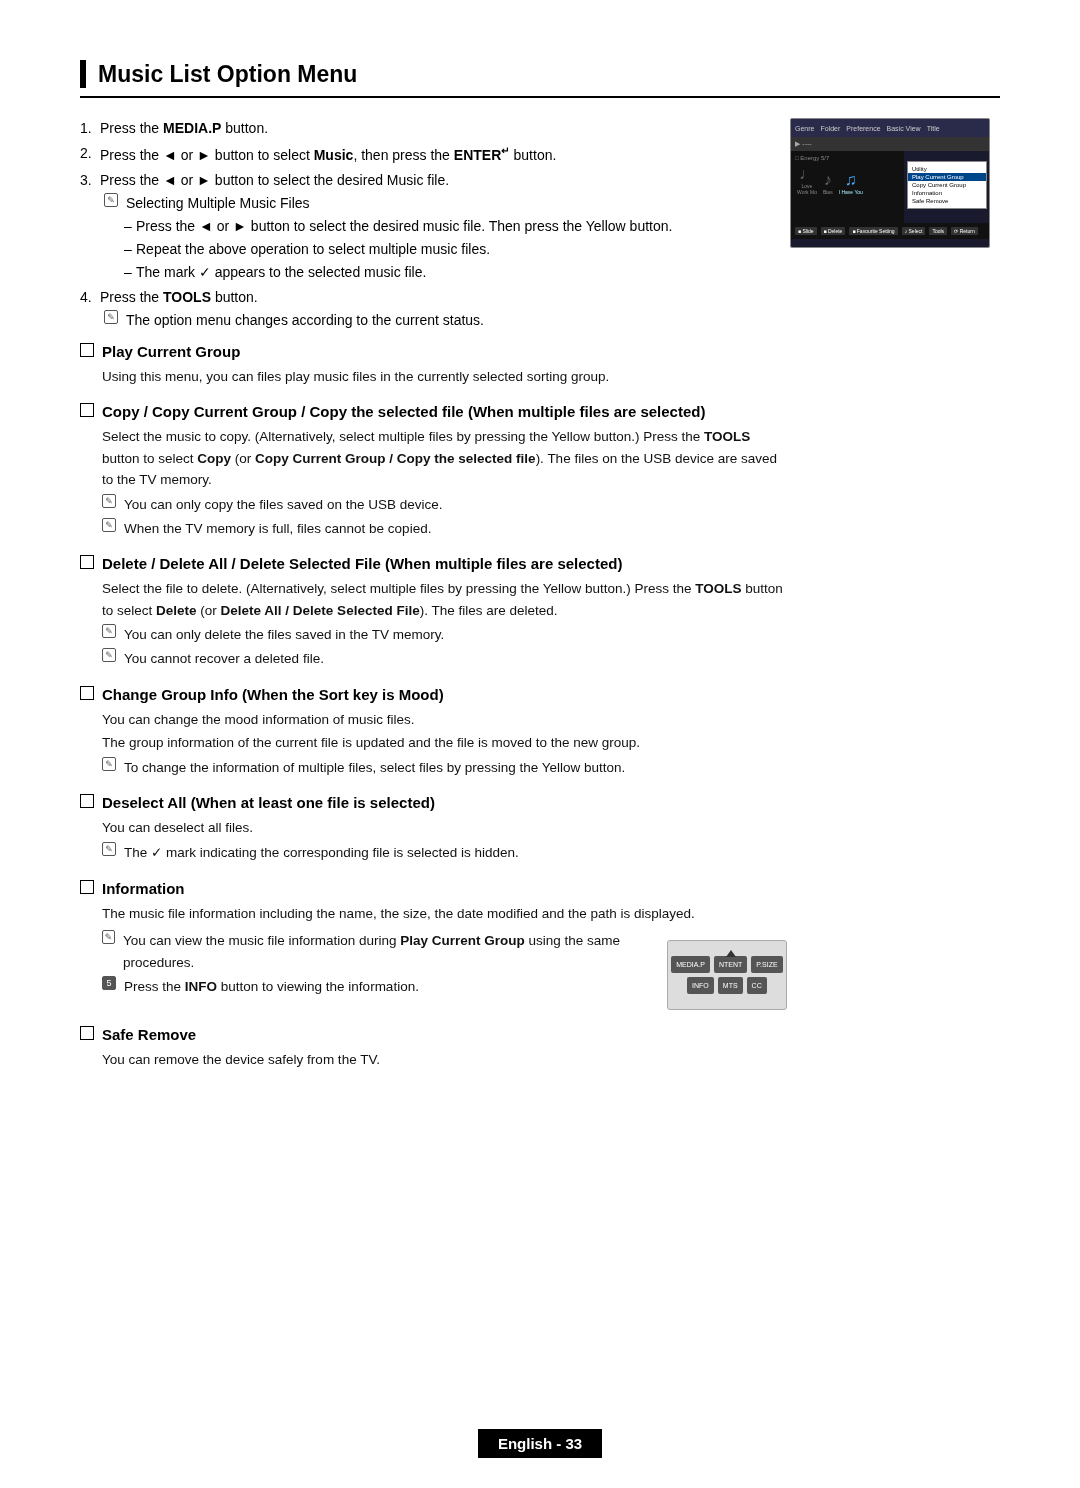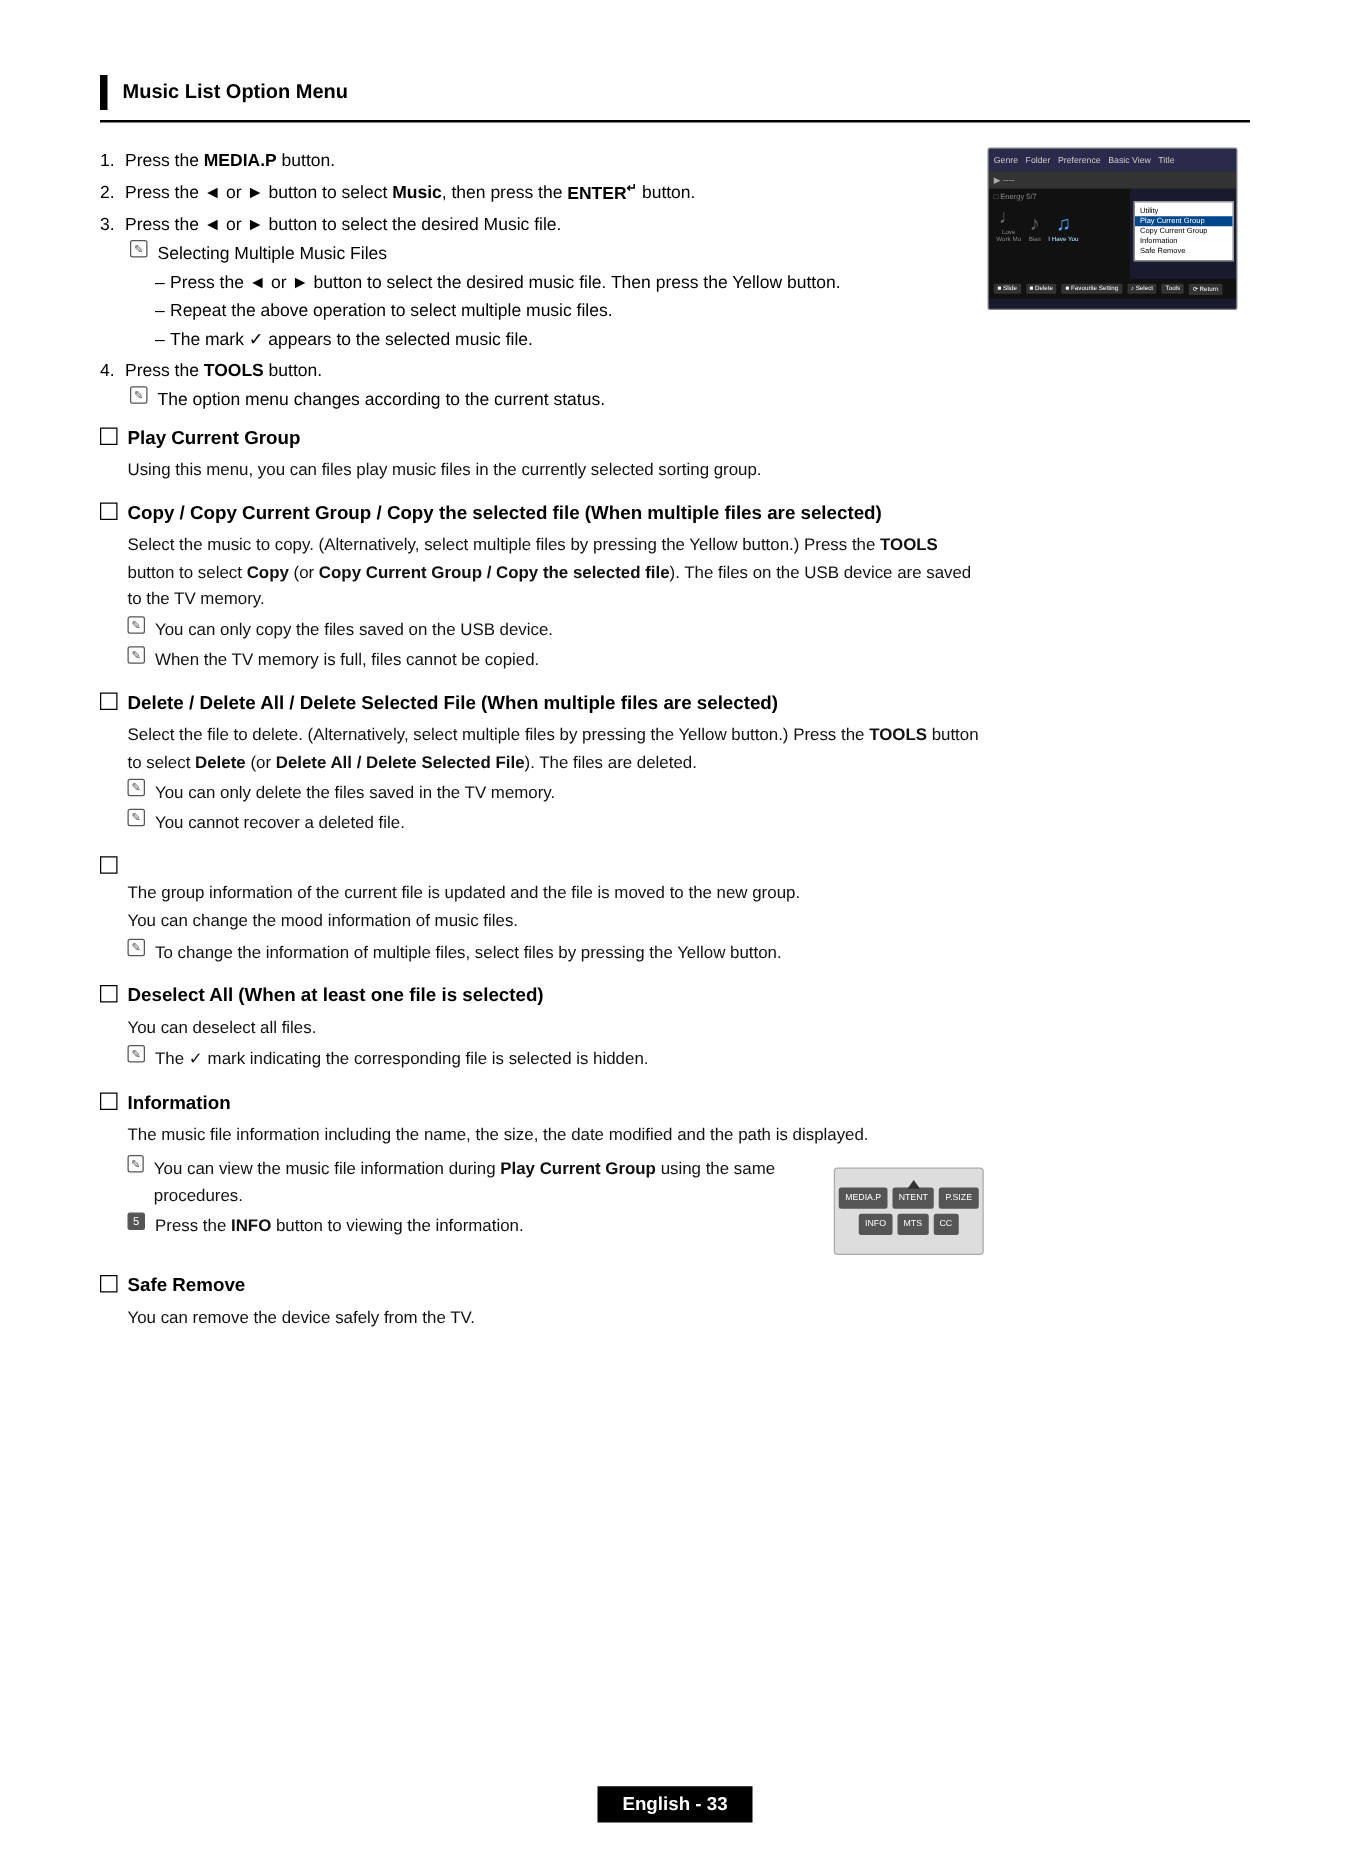--- a/index.html
+++ b/index.html
@@ -23,21 +23,21 @@
       margin-bottom: 20px;
     }
     .title-bar {
       width: 6px;
       height: 28px;
       background: #000;
       margin-right: 12px;
       flex-shrink: 0;
     }
     .page-title {
-      font-size: 16px;
+      font-size: 23px;
       font-weight: bold;
     }
     .main-content {
       display: flex;
       gap: 3px;
     }
     .left-col {
       flex: 1;
     }
     .right-col {
@@ -317,24 +317,25 @@
           <div style="display:flex;align-items:flex-start;gap:4px;margin-top:2px;">
             <span class="note-icon">✎</span>
             <span>You cannot recover a deleted file.</span>
           </div>
         </div>
       </div>
 
       <div class="section">
         <div class="section-header">
           <div class="checkbox-icon"></div>
-        </div>
-        <div class="section-body">
+          <span class="section-title">Change Group Info (When the Sort key is Mood)</span>
+        </div>
+        <div class="section-body">
+          <p>You can change the mood information of music files.</p>
           <p>The group information of the current file is updated and the file is moved to the new group.</p>
-          <p>You can change the mood information of music files.</p>
           <div style="display:flex;align-items:flex-start;gap:4px;margin-top:3px;">
             <span class="note-icon">✎</span>
             <span>To change the information of multiple files, select files by pressing the Yellow button.</span>
           </div>
         </div>
       </div>
 
       <div class="section">
         <div class="section-header">
           <div class="checkbox-icon"></div>

